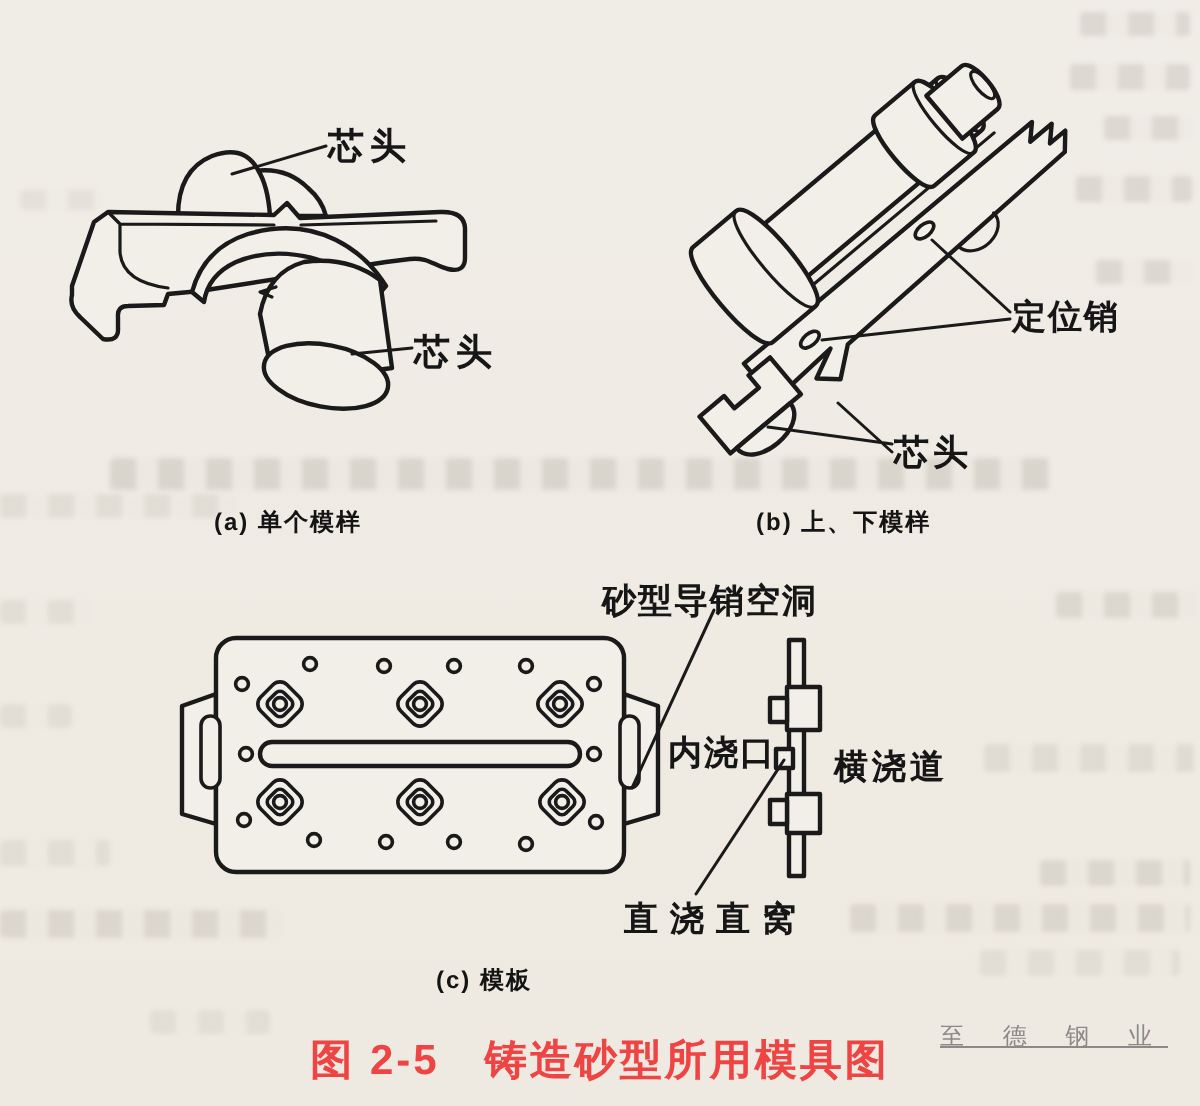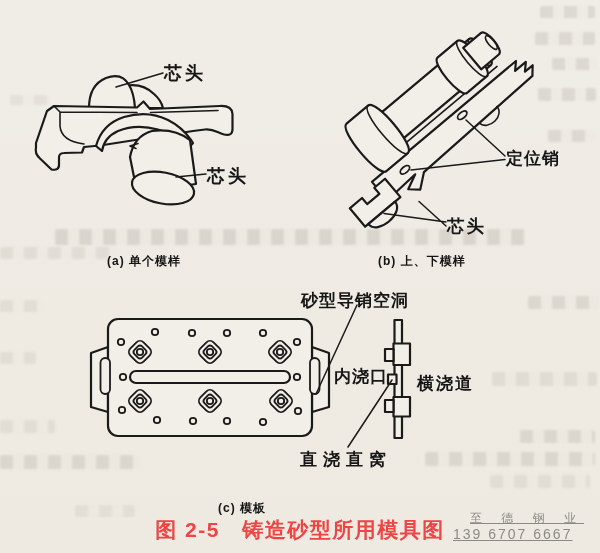--- a/index.html
+++ b/index.html
@@ -163,26 +163,25 @@
 
   <div class="lbl" style="left:164px;top:61px;font-size:18px;letter-spacing:3px">芯头</div>
   <div class="lbl" style="left:207px;top:164px;font-size:18px;letter-spacing:3px">芯头</div>
 
   <div class="lbl" style="left:506px;top:147px">定位销</div>
   <div class="lbl" style="left:447px;top:214px;font-size:17.5px;letter-spacing:2px">芯头</div>
 
   <div class="lbl" style="left:301px;top:289px">砂型导销空洞</div>
   <div class="lbl" style="left:334px;top:365px">内浇口</div>
   <div class="lbl" style="left:417px;top:372px;letter-spacing:2px">横浇道</div>
-  <div class="lbl" style="left:300px;top:448px;letter-spacing:6px">直浇直窝</div>
+  <div class="lbl" style="left:312px;top:448px;letter-spacing:6px">直浇直窝</div>
 
   <div class="cap" style="left:107px;top:253px">(a) 单个模样</div>
   <div class="cap" style="left:378px;top:253px">(b) 上、下模样</div>
-  <div class="cap" style="left:218px;top:500px">(c) 模板</div>
+  <div class="cap" style="left:218px;top:482px">(c) 模板</div>
 
   <div class="maincap">
     <span>图 2-5</span> <span>铸造砂型所用模具图</span>
   </div>
 
   <div class="wm" style="left:470px;top:512px;font-size:12px;letter-spacing:8px">至 德 钢 业</div>
-  <div class="wm" style="left:453px;top:527px;font-size:14px;letter-spacing:2px">139 6707 6667</div>
 
 </div>
 
 </body></html>

